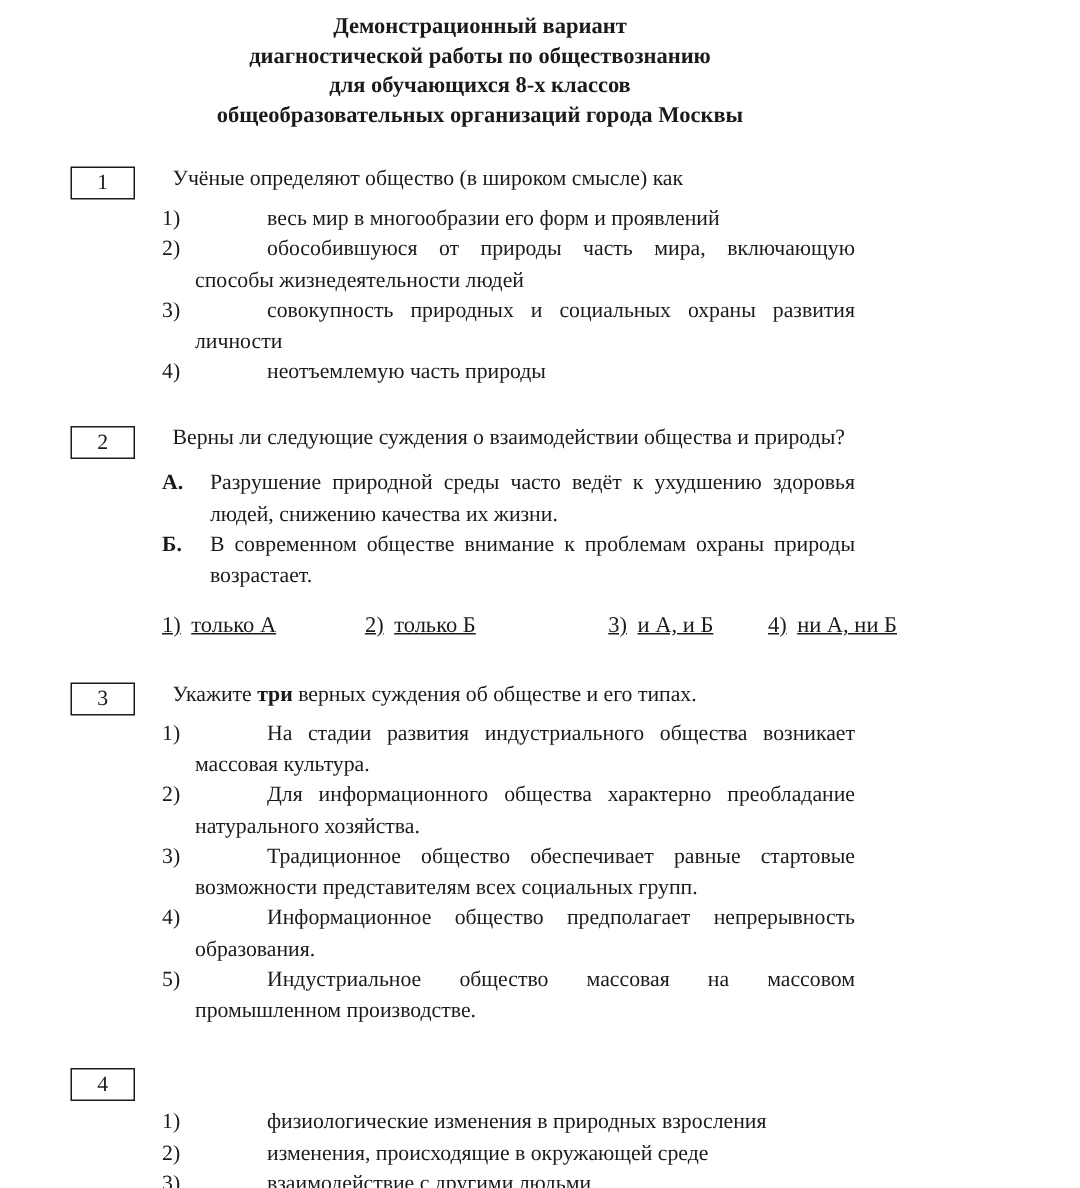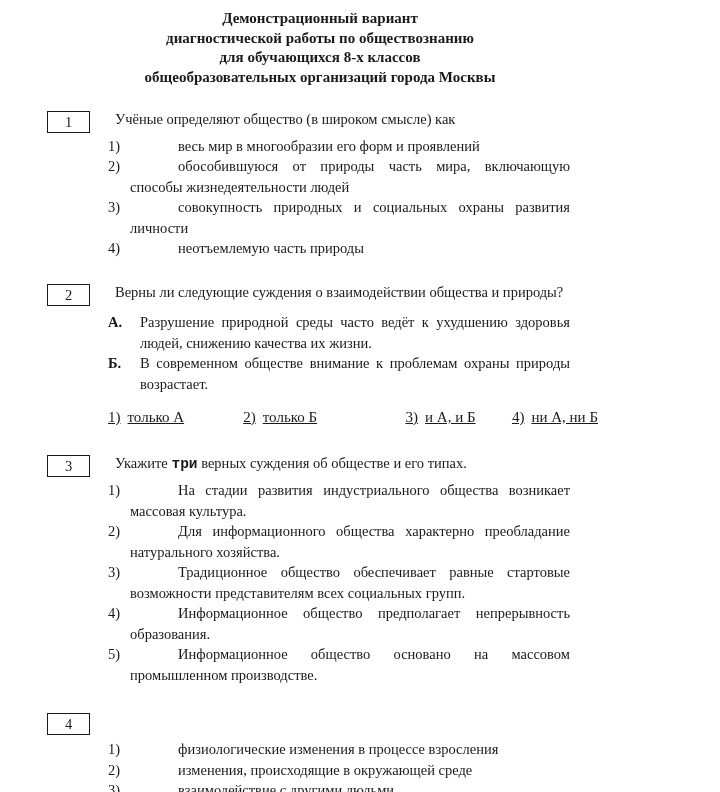--- a/index.html
+++ b/index.html
@@ -64,21 +64,21 @@
     background: #ffffff;
   }
 
   .qstem {
     margin: 12px 0 0 115px;
     font-size: 14.5px;
     line-height: 20.5px;
     text-align: left;
     padding-right: 0;
   }
-  .qstem b { font-weight: bold; font-family: Liberation Mono, monospace; }
+  .qstem b { font-weight: bold; }
 
   
   .stem-gap { height: 22px; }
 
   
   .options {
     list-style: none;
     margin: 6px 0 0 0;
     padding: 0;
   }
@@ -223,32 +223,32 @@
       <li class="opt">
         <span class="marker">3)</span>
         <span class="txt">Традиционное общество обеспечивает равные стартовые возможности представителям всех социальных групп.</span>
       </li>
       <li class="opt">
         <span class="marker">4)</span>
         <span class="txt">Информационное общество предполагает непрерывность образования.</span>
       </li>
       <li class="opt">
         <span class="marker">5)</span>
-        <span class="txt">Информационное общество основано на массовом промышленном производстве.</span>
+        <span class="txt">Индустриальное общество массовая на массовом промышленном производстве.</span>
       </li>
     </ul>
   </div>
 
   <div class="question q4">
     <div class="qnum">4</div>
     <div class="stem-gap"></div>
     <ul class="options">
       <li class="opt">
         <span class="marker">1)</span>
-        <span class="txt">физиологические изменения в процессе взросления</span>
+        <span class="txt">физиологические изменения в природных взросления</span>
       </li>
       <li class="opt">
         <span class="marker">2)</span>
         <span class="txt">изменения, происходящие в окружающей среде</span>
       </li>
       <li class="opt">
         <span class="marker">3)</span>
         <span class="txt">взаимодействие с другими людьми</span>
       </li>
       <li class="opt">

